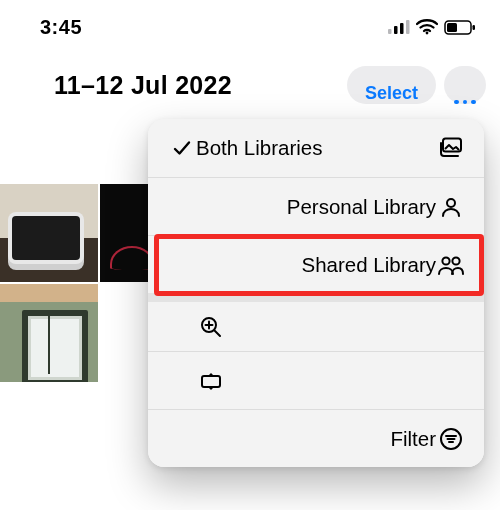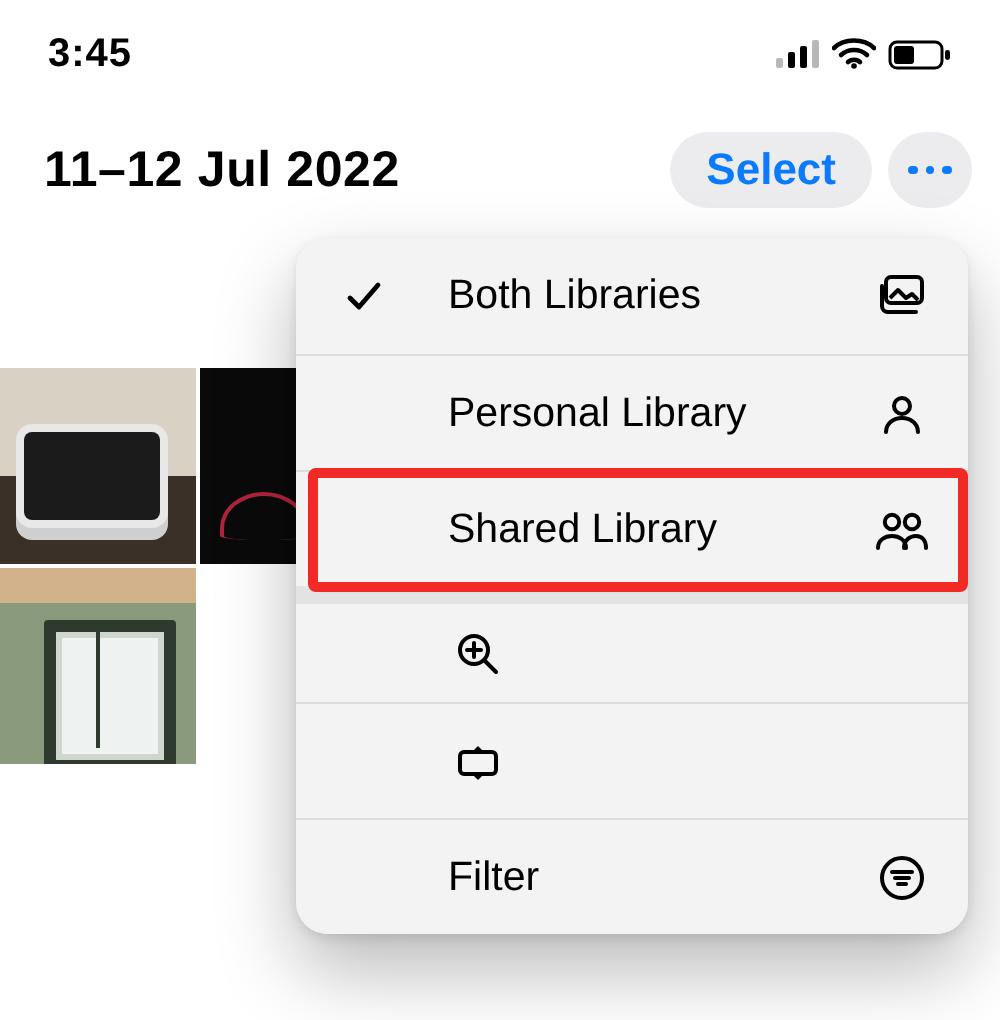--- a/index.html
+++ b/index.html
@@ -10,55 +10,56 @@
     color: #000;
     position: relative;
     overflow: hidden;
   }
 
   
   .status-bar {
     display: flex;
     justify-content: space-between;
     align-items: center;
-    padding: 12px 24px 4px 24px;
+    padding: 12px 24px 4px 40px;
     height: 46px;
   }
   .status-time {
     font-size: 20px;
     font-weight: 600;
     letter-spacing: 0.5px;
   }
   .status-icons {
     display: flex;
     align-items: center;
     gap: 6px;
   }
 
   
   .header-row {
     display: flex;
     align-items: center;
     padding: 20px 14px 12px 22px;
+    margin-left: 32px;
   }
   .page-title {
     font-size: 25px;
     font-weight: 800;
     letter-spacing: 0.3px;
     flex: 1;
   }
   .pill-btn {
     height: 38px;
     border-radius: 19px;
     background: #ececee;
     display: inline-flex;
-    align-items: center;
+    align-items: flex-end;
     justify-content: center;
     padding: 0 18px;
-    font-size: 22px;
+    font-size: 18px;
     font-weight: 600;
     color: #0a7aff;
     margin-left: 8px;
   }
   .more-btn { width: 42px; padding: 0; }
   .ellipsis-dot { width: 4.5px; height: 4.5px; border-radius: 50%; background: #0a7aff; margin: 0 2px; }
 
   
   .thumbs { position: absolute; top: 184px; left: 0; display: flex; flex-direction: column; gap: 2px; }
   .thumb-row { display: flex; gap: 2px; }
@@ -100,23 +101,22 @@
     padding: 0;
     overflow: hidden;
   }
   .menu-item {
     display: flex;
     align-items: center;
     height: 58px;
     padding: 0 18px 0 20px;
     font-size: 20.5px;
     background: #f3f3f3;
-    gap: 28px;
-  }
-  .menu-item + .menu-item { border-top: 1px solid #dcdcdc; }
+  }
+  .menu-item + .menu-item { border-top: 1px solid #dcdcdc; text-align: right; }
   .group-sep { border-top: 9px solid #e3e3e3 !important; }
   .check-col { width: 28px; display:flex; justify-content:center; }
   .indent { width: 28px; }
   .label { flex: 1; }
   .icon-col { width: 30px; display:flex; justify-content:center; align-items:center; }
 
   
   .highlight-box {
     position: absolute;
     left: 154px;

